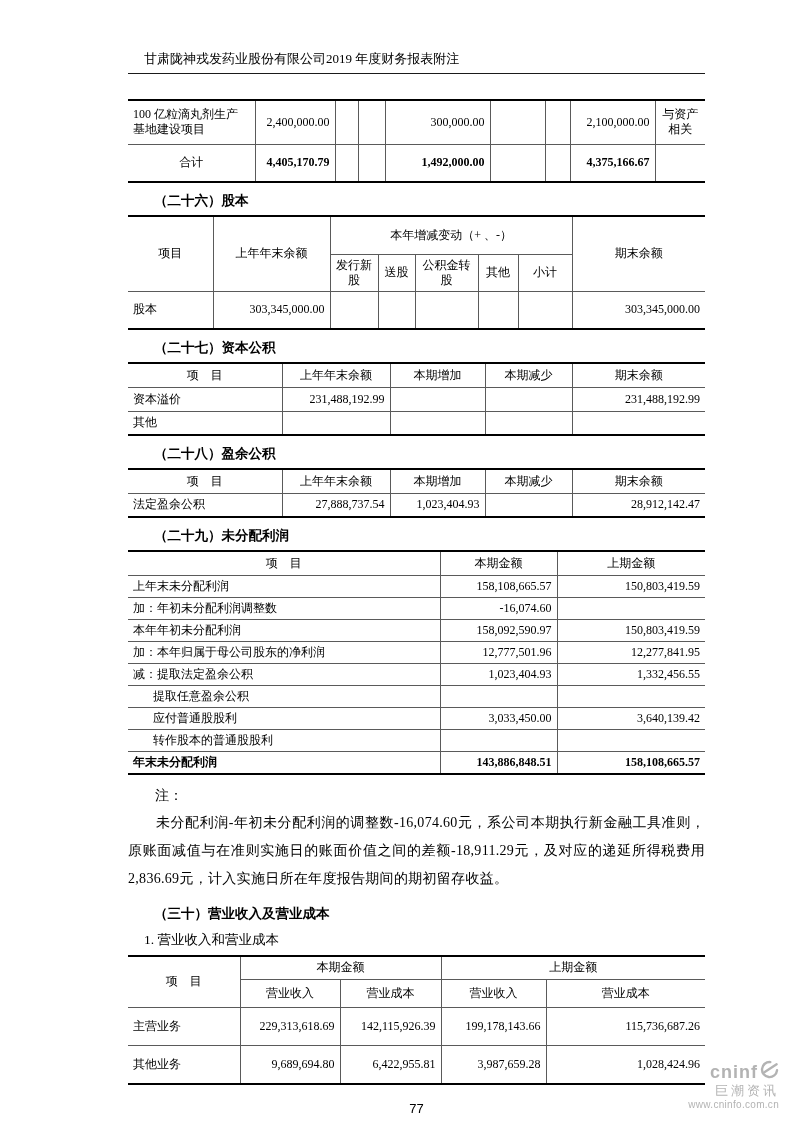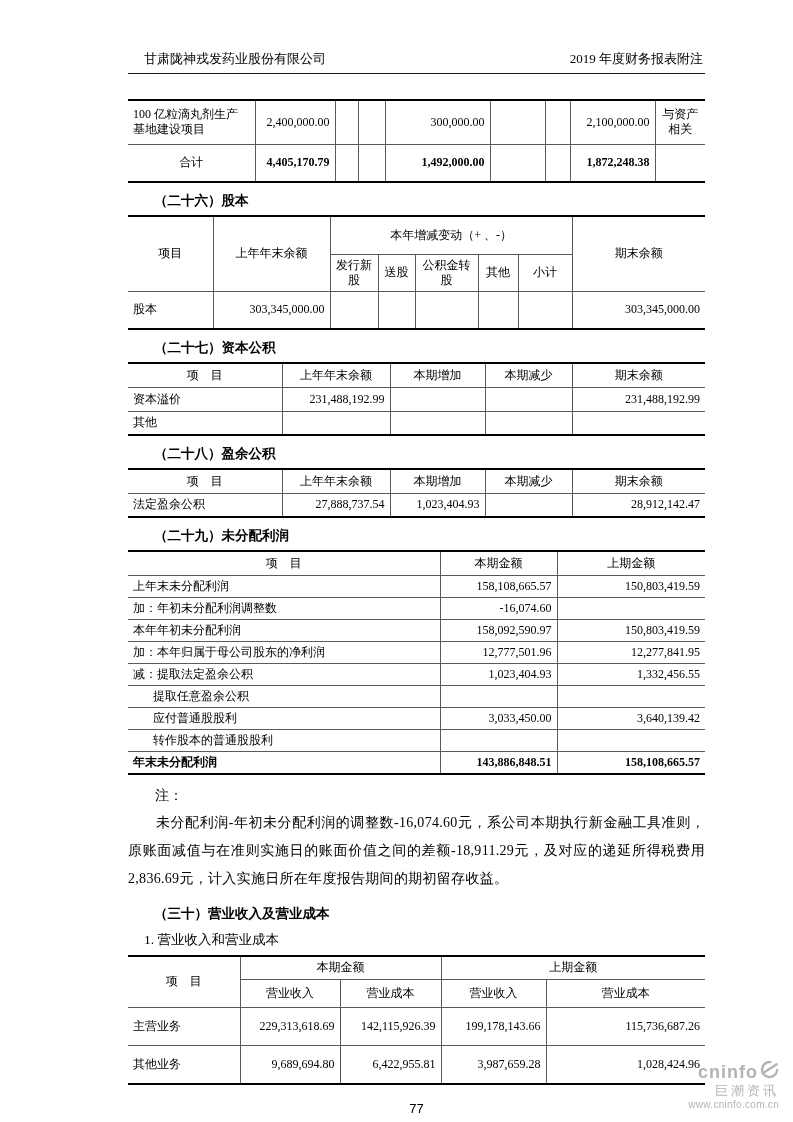--- a/index.html
+++ b/index.html
@@ -4,21 +4,21 @@
 <style>
   * { box-sizing: border-box; }
   html, body { margin: 0; padding: 0; }
   body {
     width: 793px; height: 1122px; background: #ffffff; color: #000;
     font-family: "Liberation Serif", "DejaVu Serif", serif;
     position: relative; overflow: hidden;
   }
   .content { margin-left: 128px; width: 577px; }
   .page-header {
-    display: flex; justify-content: space-between; align-items: flex-end;
+    display: flex; align-items: flex-end;
     padding: 50px 2px 5px 16px; border-bottom: 1.5px solid #1a1a1a;
     font-size: 13px;
   }
   .sec-heading { font-weight: bold; font-size: 13.5px; margin: 9px 0 5px 0; padding-left: 26px; }
   .sub-heading { font-size: 13.5px; margin: 8px 0 6px 0; padding-left: 16px; }
 
   table {
     border-collapse: collapse; table-layout: fixed; width: 577px;
     border-top: 2.5px solid #000; border-bottom: 2.5px solid #000;
     border-left: hidden; border-right: hidden;
@@ -92,21 +92,21 @@
       <td class="ctr">与资产相关</td>
     </tr>
     <tr class="h26">
       <td class="ctr">合计</td>
       <td class="num bold">4,405,170.79</td>
       <td></td>
       <td></td>
       <td class="num bold">1,492,000.00</td>
       <td></td>
       <td></td>
-      <td class="num bold">1,872,248.38</td>
+      <td class="num bold">4,375,166.67</td>
       <td></td>
     </tr>
   </tbody>
     </table>
 
   <div class="sec-heading">（二十六）股本</div>
   <table>
     <colgroup>
       <col style="width:85px">
         <col style="width:117px">
@@ -306,21 +306,21 @@
       <td class="num">1,028,424.96</td>
     </tr>
   </tbody>
     </table>
 
   <div class="page-num">77</div>
 </div>
 
 <div class="logo">
   <div class="logo-row">
-    <span class="logo-word">cninfo</span>
+    <span class="logo-word">cninf</span>
     <span>
       <svg width="19" height="19" viewBox="0 0 24 24">
         <g fill="none" stroke="#b3b3b3" stroke-width="3" stroke-linecap="round">
           <path d="M21.5 13 A 9.5 9.5 0 1 1 13 2.6"></path>
           <path d="M5.5 15.5 L 21 5.5"></path>
         </g>
       </svg>
     </span>
   </div>
   <div class="logo-sub">巨潮资讯</div>

